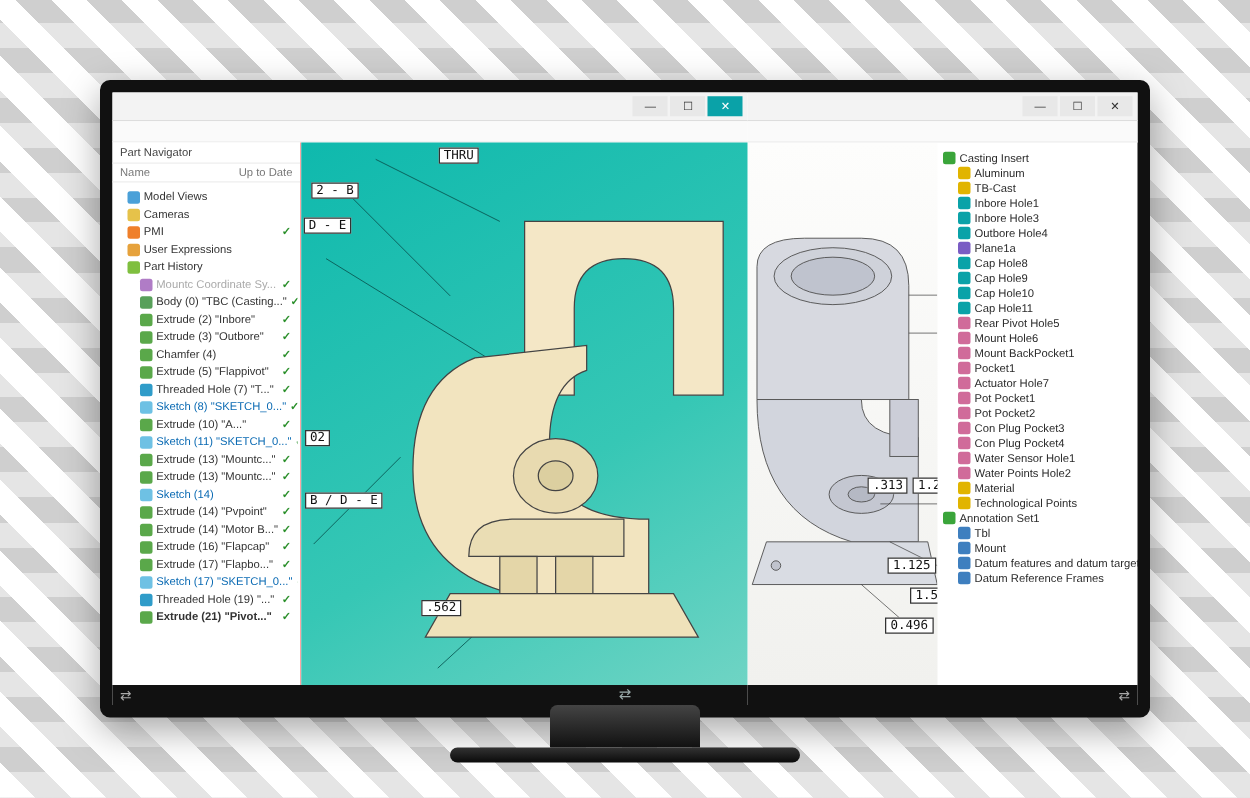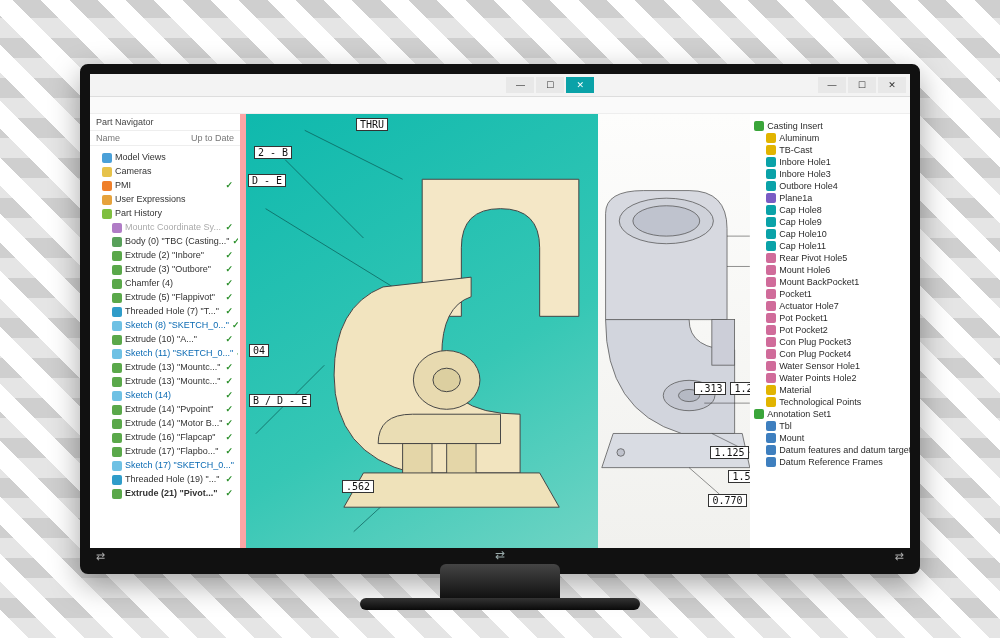--- a/index.html
+++ b/index.html
@@ -33,21 +33,21 @@
   .win-btn{width:28px;height:16px;background:#e8e8e8;display:flex;align-items:center;
            justify-content:center;font-size:9px;color:#333}
   .win-btn.close{background:#0aa2a8;color:#fff}
 
   .ribbon{height:16px;background:#fafafa;border-bottom:1px solid #eee;display:flex;
           align-items:center;padding:0 8px;font-size:9px;color:#777;gap:18px}
 
   .body{flex:1;display:flex;min-height:0}
 
   
-  .navigator{width:150px;background:#fff;border-right:6px solid #fca5a5;display:flex;
+  .navigator{width:150px;background:#fff;border-right:1px solid #fca5a5;display:flex;
              flex-direction:column;font-size:9px;color:#333}
   .nav-title{padding:3px 6px;font-weight:400;color:#444;border-bottom:1px solid #eee}
   .nav-header{display:flex;padding:2px 6px;color:#777;border-bottom:1px solid #eee}
   .nav-header span:first-child{flex:1}
   .tree{flex:1;overflow:auto;padding:4px 2px}
   .node{display:flex;align-items:flex-end;gap:3px;padding:1px 2px;line-height:12px;
         white-space:nowrap;overflow:hidden;text-overflow:ellipsis}
   .node .icon{width:10px;height:10px;flex:0 0 10px;border-radius:2px}
   .node .check{color:#2a8f2a;font-weight:bold;margin-left:auto;padding-right:3px}
   .node.bold{font-weight:bold}
@@ -262,21 +262,21 @@
               <ellipse cx="205" cy="265" rx="14" ry="12" fill="#dccfa0" stroke="#444"></ellipse>
               <path d="M135 330 Q135 300 170 300 L260 300 L260 330 L170 330 Z" fill="#eaddb4" stroke="#444"></path>
               <rect x="160" y="330" width="30" height="32" fill="#e4d6a8" stroke="#444"></rect>
               <rect x="205" y="330" width="30" height="32" fill="#e4d6a8" stroke="#444"></rect>
               <path d="M120 360 L300 360 L320 395 L100 395 Z" fill="#efe2ba" stroke="#444"></path>
             </g>
           </svg>
           <div class="dim" style="left:110px;top:4px">THRU</div>
           <div class="dim" style="left:8px;top:32px">2 - B</div>
           <div class="dim" style="left:2px;top:60px">D - E</div>
-          <div class="dim" style="left:3px;top:230px">04</div>
+          <div class="dim" style="left:3px;top:230px">02</div>
           <div class="dim" style="left:3px;top:280px">B / D - E</div>
           <div class="dim" style="left:96px;top:366px">.562</div>
         </div>
       </div>
       <div class="statusbar">
         <span class="scroll-icon">⇄</span>
         <span class="spacer"></span>
       </div>
     </div>
 
@@ -313,21 +313,21 @@
               <line x1="140" y1="310" x2="200" y2="310"></line>
               <line x1="120" y1="395" x2="160" y2="430"></line>
               <line x1="150" y1="350" x2="200" y2="375"></line>
             </g>
           </svg>
 
           <div class="dim" style="left:96px;top:268px">.313</div>
           <div class="dim" style="left:132px;top:268px">1.210</div>
           <div class="dim" style="left:112px;top:332px">1.125</div>
           <div class="dim" style="left:130px;top:356px">1.500</div>
-          <div class="dim" style="left:110px;top:380px">0.770</div>
+          <div class="dim" style="left:110px;top:380px">0.496</div>
         </div>
         <div class="right-tree" id="right-tree">
             <div class="rnode r-depth-0">
               <span class="ric ric-green"></span>
                  <span>Casting Insert</span>
             </div>
             <div class="rnode r-depth-1">
               <span class="ric ric-yellow"></span>
                  <span>Aluminum</span>
             </div>

